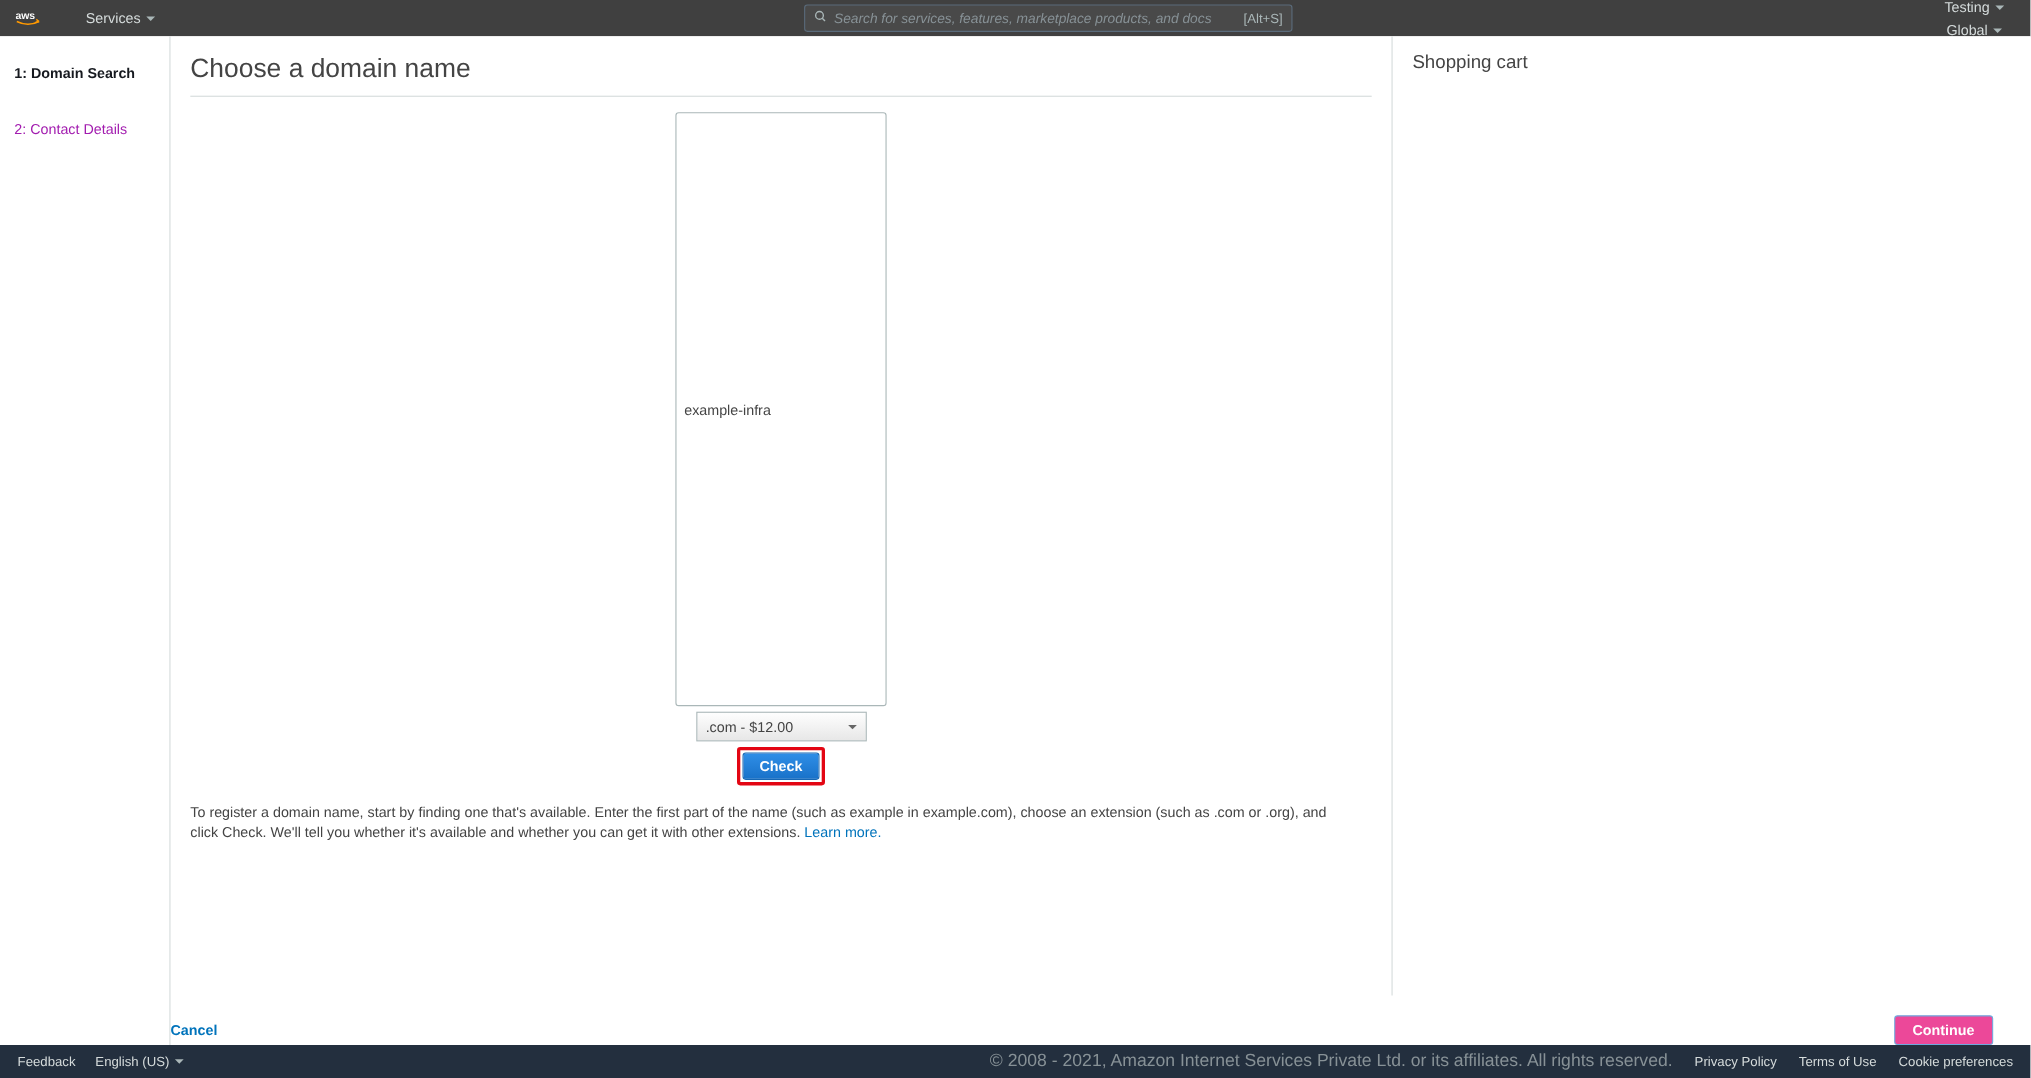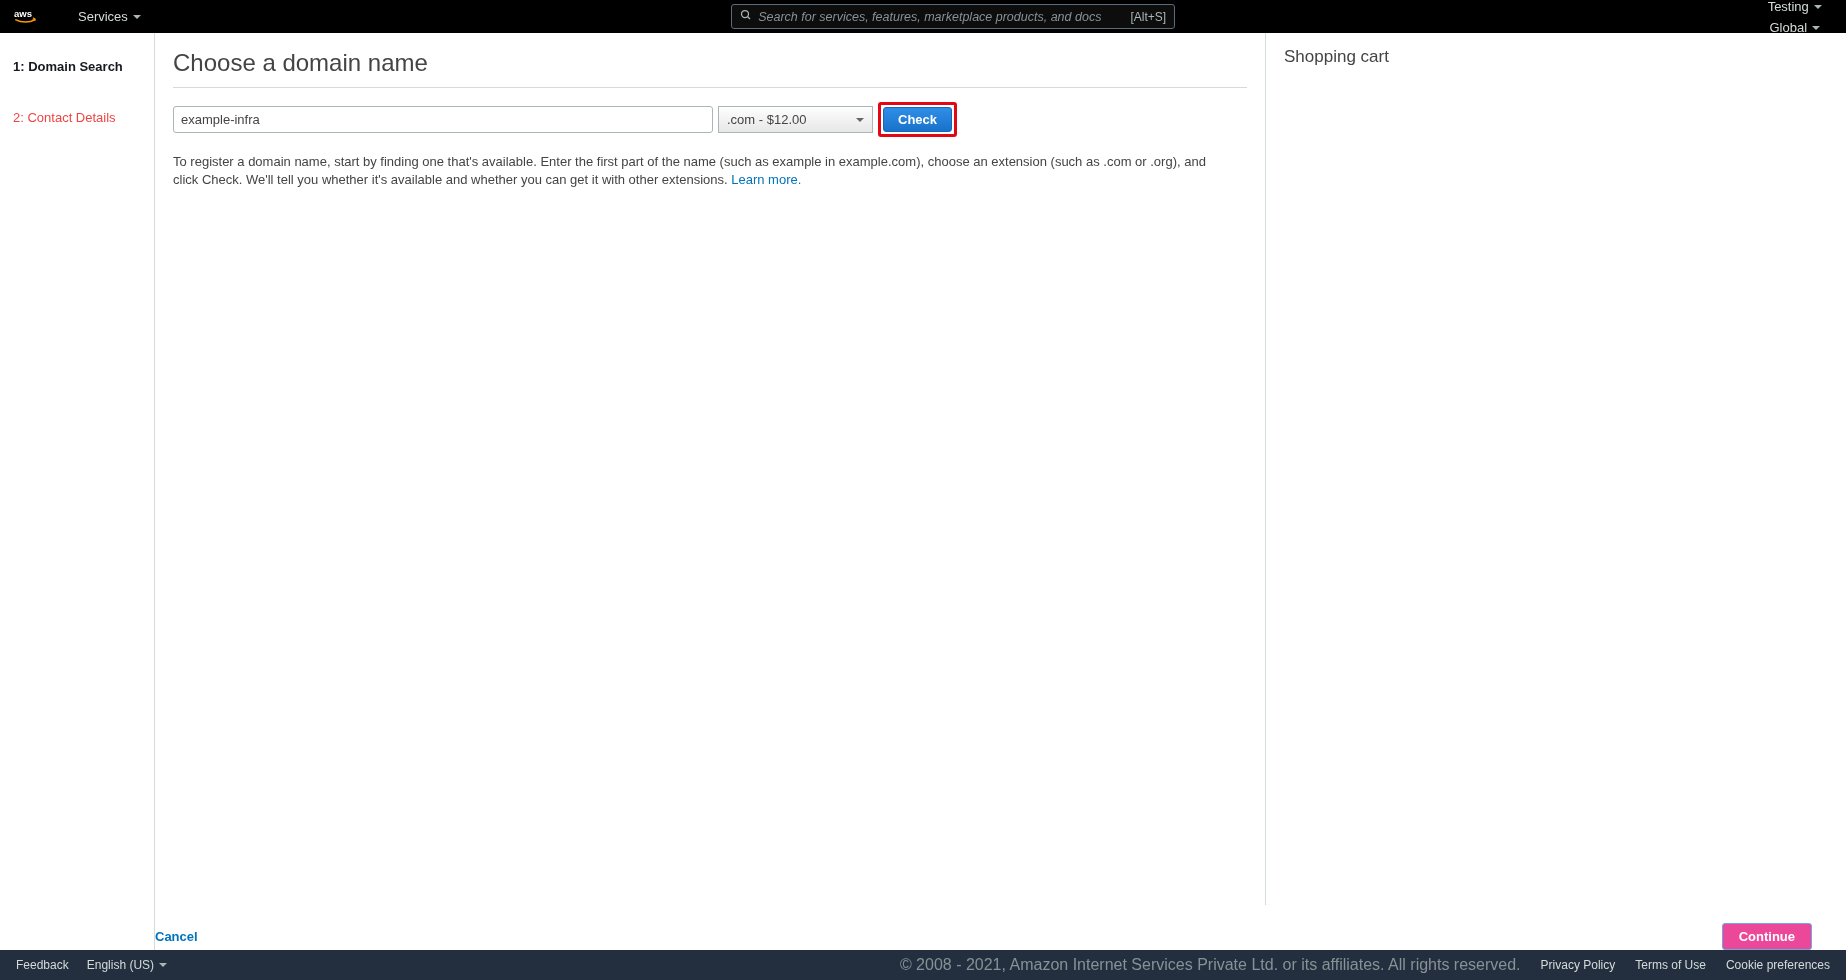--- a/index.html
+++ b/index.html
@@ -1,21 +1,21 @@
 <!DOCTYPE html>
 <html><head>
 <meta charset="utf-8">
 <style>
   * { box-sizing: border-box; margin: 0; padding: 0; }
   html, body { height: 100%; font-family: "Amazon Ember", "Helvetica Neue", Arial, sans-serif; font-size: 13px; color: #16191f; }
   body { display: flex; flex-direction: column; min-height: 100vh; }
 
   
   .topnav {
-    background: #000000;
+    background: #404040;
     height: 33px;
     display: flex;
     align-items: center;
     color: #d5dbdb;
     padding: 0 14px;
     font-size: 13px;
   }
   .logo { display: flex; align-items: center; margin-right: 18px; }
   .logo svg { height: 18px; }
   .nav-item { display: flex; align-items: center; cursor: pointer; padding: 0 8px; color: #d5dbdb; }
@@ -57,21 +57,21 @@
   
   .main { flex: 1; display: flex; background: #fff; }
   .sidebar {
     width: 155px;
     border-right: 1px solid #d5dbdb;
     padding-top: 18px;
     min-height: 345px;
   }
   .step {
     padding: 8px 13px 28px 13px;
-    color: #ef4444;
+    color: #a21caf;
     font-size: 13px;
     cursor: default;
   }
   .step.active { color: #16191f; font-weight: bold; }
 
   .content {
     flex: 1;
     display: flex;
   }
   .center {
@@ -80,21 +80,21 @@
     max-width: 1110px;
   }
   .page-title {
     font-size: 24px;
     font-weight: 400;
     color: #444;
     padding-bottom: 10px;
   }
   .hr { border-bottom: 1px solid #d5dbdb; margin-bottom: 14px; }
 
-  .search-row { display: flex; align-items: center; gap: 5px; margin-bottom: 16px; }
+  .search-row { display: flex; align-items: center; gap: 5px; margin-bottom: 16px; flex-direction: column; }
   .domain-input {
     flex: 0 0 540px;
     height: 27px;
     border: 1px solid #aab7b8;
     border-radius: 3px;
     padding: 0 7px;
     font-size: 13px;
     color: #444;
     outline: none;
   }

